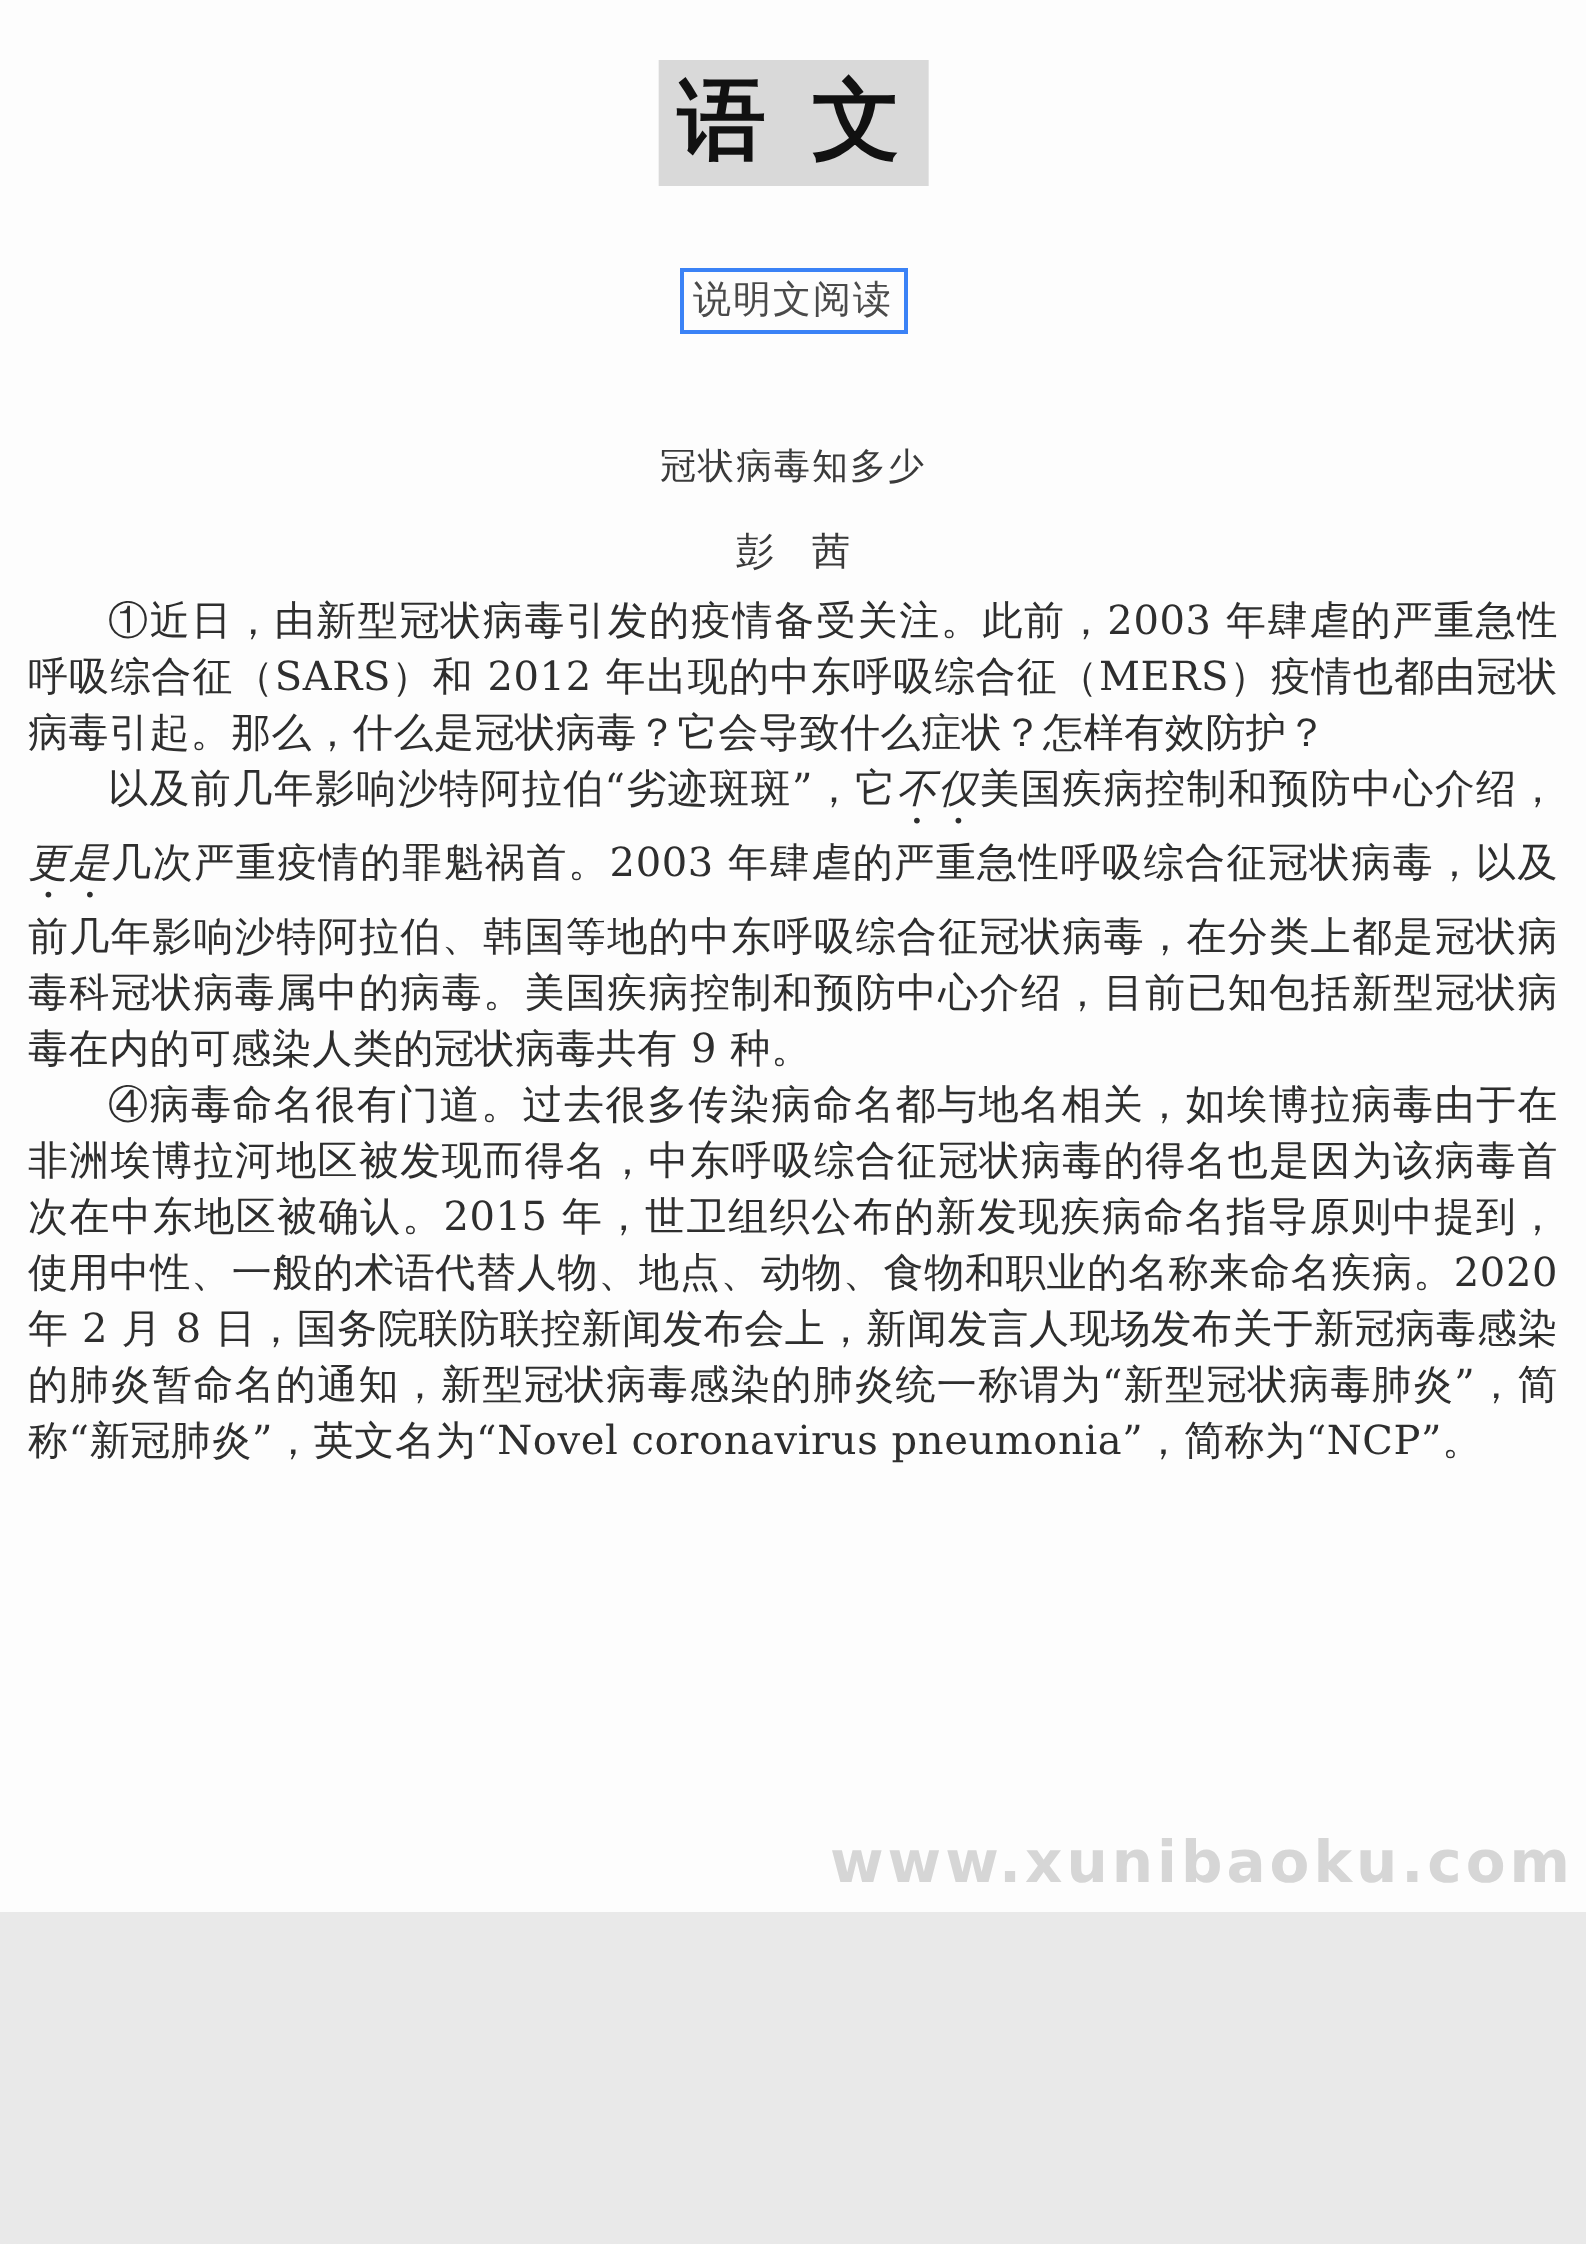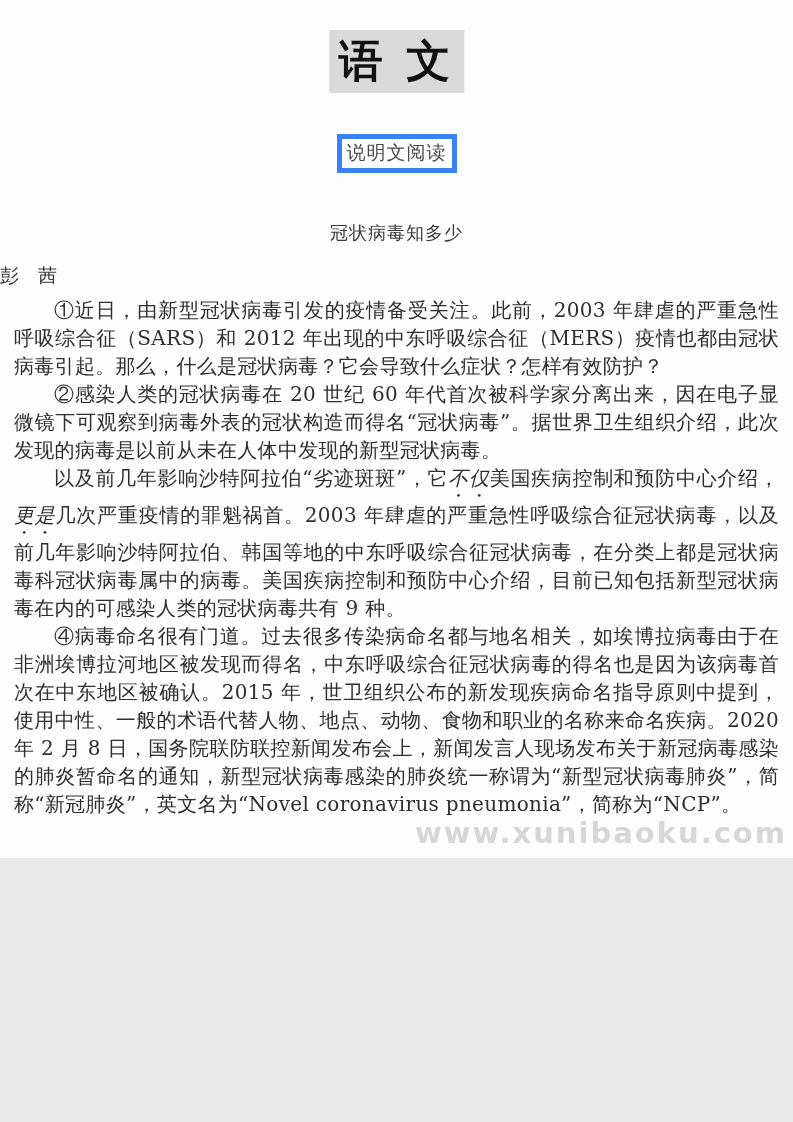--- a/index.html
+++ b/index.html
@@ -1,18 +1,18 @@
 <!DOCTYPE html>
 <html><head>
 <meta charset="utf-8">
 <style>
   html,body{margin:0;padding:0;background:#e9e9e9;}
   .page{
     position:relative;
-    width:793px;height:858px;
+    width:793px;height:956px;
     margin:0 auto;
     background:#fdfdfd;
     overflow:hidden;
     font-family:"DejaVu Serif","Liberation Serif",serif;
     color:#2b2b2b;
   }
   
   .subject-title-box{
     position:absolute;top:30px;left:50%;transform:translateX(-50%);
     background:#d9d9d9;
@@ -23,37 +23,37 @@
   .subject-title-box span{
     font-size:44px;font-weight:bold;color:#111;
     letter-spacing:4px;line-height:47px;white-space:pre;
   }
   
   .section-label-wrap{
     position:absolute;top:134px;left:0;width:100%;text-align:center;
   }
   .section-label{
     display:inline-block;
-    border:5px solid #3b82f6;
+    border:2px solid #3b82f6;
     padding:1px 5px 2px 5px;
     font-size:19px;color:#4a4a4a;letter-spacing:1px;
   }
   .instruction{
     position:absolute;top:172px;left:14px;
     font-family:"Liberation Sans","DejaVu Sans",sans-serif;
     font-size:20px;font-weight:bold;color:#111;
     letter-spacing:0.5px;
   }
   .essay-title{
     position:absolute;top:221px;left:0;width:100%;
     text-align:center;font-size:18px;color:#3a3a3a;letter-spacing:1px;
   }
   .essay-author{
     position:absolute;top:263px;left:0;width:100%;
-    text-align:left;font-size:19px;color:#3a3a3a;white-space:pre;
+    text-align:center;font-size:19px;color:#3a3a3a;white-space:pre;
   }
   .essay-body{
     position:absolute;top:296px;left:14px;right:14px;
     font-size:20px;line-height:28px;
     text-align:justify;
     color:#2e2e2e;
     letter-spacing:0.3px;
   }
   .essay-body p{
     margin:0;
@@ -87,20 +87,19 @@
     <span class="section-label">说明文阅读</span>
   </div>
 
 
   <div class="essay-title">冠状病毒知多少</div>
 
   <div class="essay-author">彭　茜</div>
 
   <div class="essay-body" id="essay-body">
       <p><span>①近日，由新型冠状病毒引发的疫情备受关注。此前，2003 年肆虐的严重急性呼吸综合征（SARS）和 2012 年出现的中东呼吸综合征（MERS）疫情也都由冠状病毒引起。那么，什么是冠状病毒？它会导致什么症状？怎样有效防护？</span></p>
-      <p><span>②感染人类的冠状病毒在 20 世纪 60 年代首次被科学家分离出来，因在电子显微镜下可观察到病毒外表的冠状构造而得名“冠状病毒”。据世界卫生组织介绍，此次发现的病毒是以前从未在人体中发现的新型冠状病毒。</span></p>
       <p><span>以及前几年影响沙特阿拉伯“劣迹斑斑”，它</span><span class="em-dot">不仅</span><span>美国疾病控制和预防中心介绍，</span><span class="em-dot">更是</span><span>几次严重疫情的罪魁祸首。2003 年肆虐的严重急性呼吸综合征冠状病毒，以及前几年影响沙特阿拉伯、韩国等地的中东呼吸综合征冠状病毒，在分类上都是冠状病毒科冠状病毒属中的病毒。美国疾病控制和预防中心介绍，目前已知包括新型冠状病毒在内的可感染人类的冠状病毒共有 9 种。</span></p>
       <p><span>④病毒命名很有门道。过去很多传染病命名都与地名相关，如埃博拉病毒由于在非洲埃博拉河地区被发现而得名，中东呼吸综合征冠状病毒的得名也是因为该病毒首次在中东地区被确认。2015 年，世卫组织公布的新发现疾病命名指导原则中提到，使用中性、一般的术语代替人物、地点、动物、食物和职业的名称来命名疾病。2020 年 2 月 8 日，国务院联防联控新闻发布会上，新闻发言人现场发布关于新冠病毒感染的肺炎暂命名的通知，新型冠状病毒感染的肺炎统一称谓为“新型冠状病毒肺炎”，简称“新冠肺炎”，英文名为“Novel coronavirus pneumonia”，简称为“NCP”。</span></p>
     </div>
 
   <div class="watermark">www.xunibaoku.com</div>
 
 </div>
 
 </body></html>

